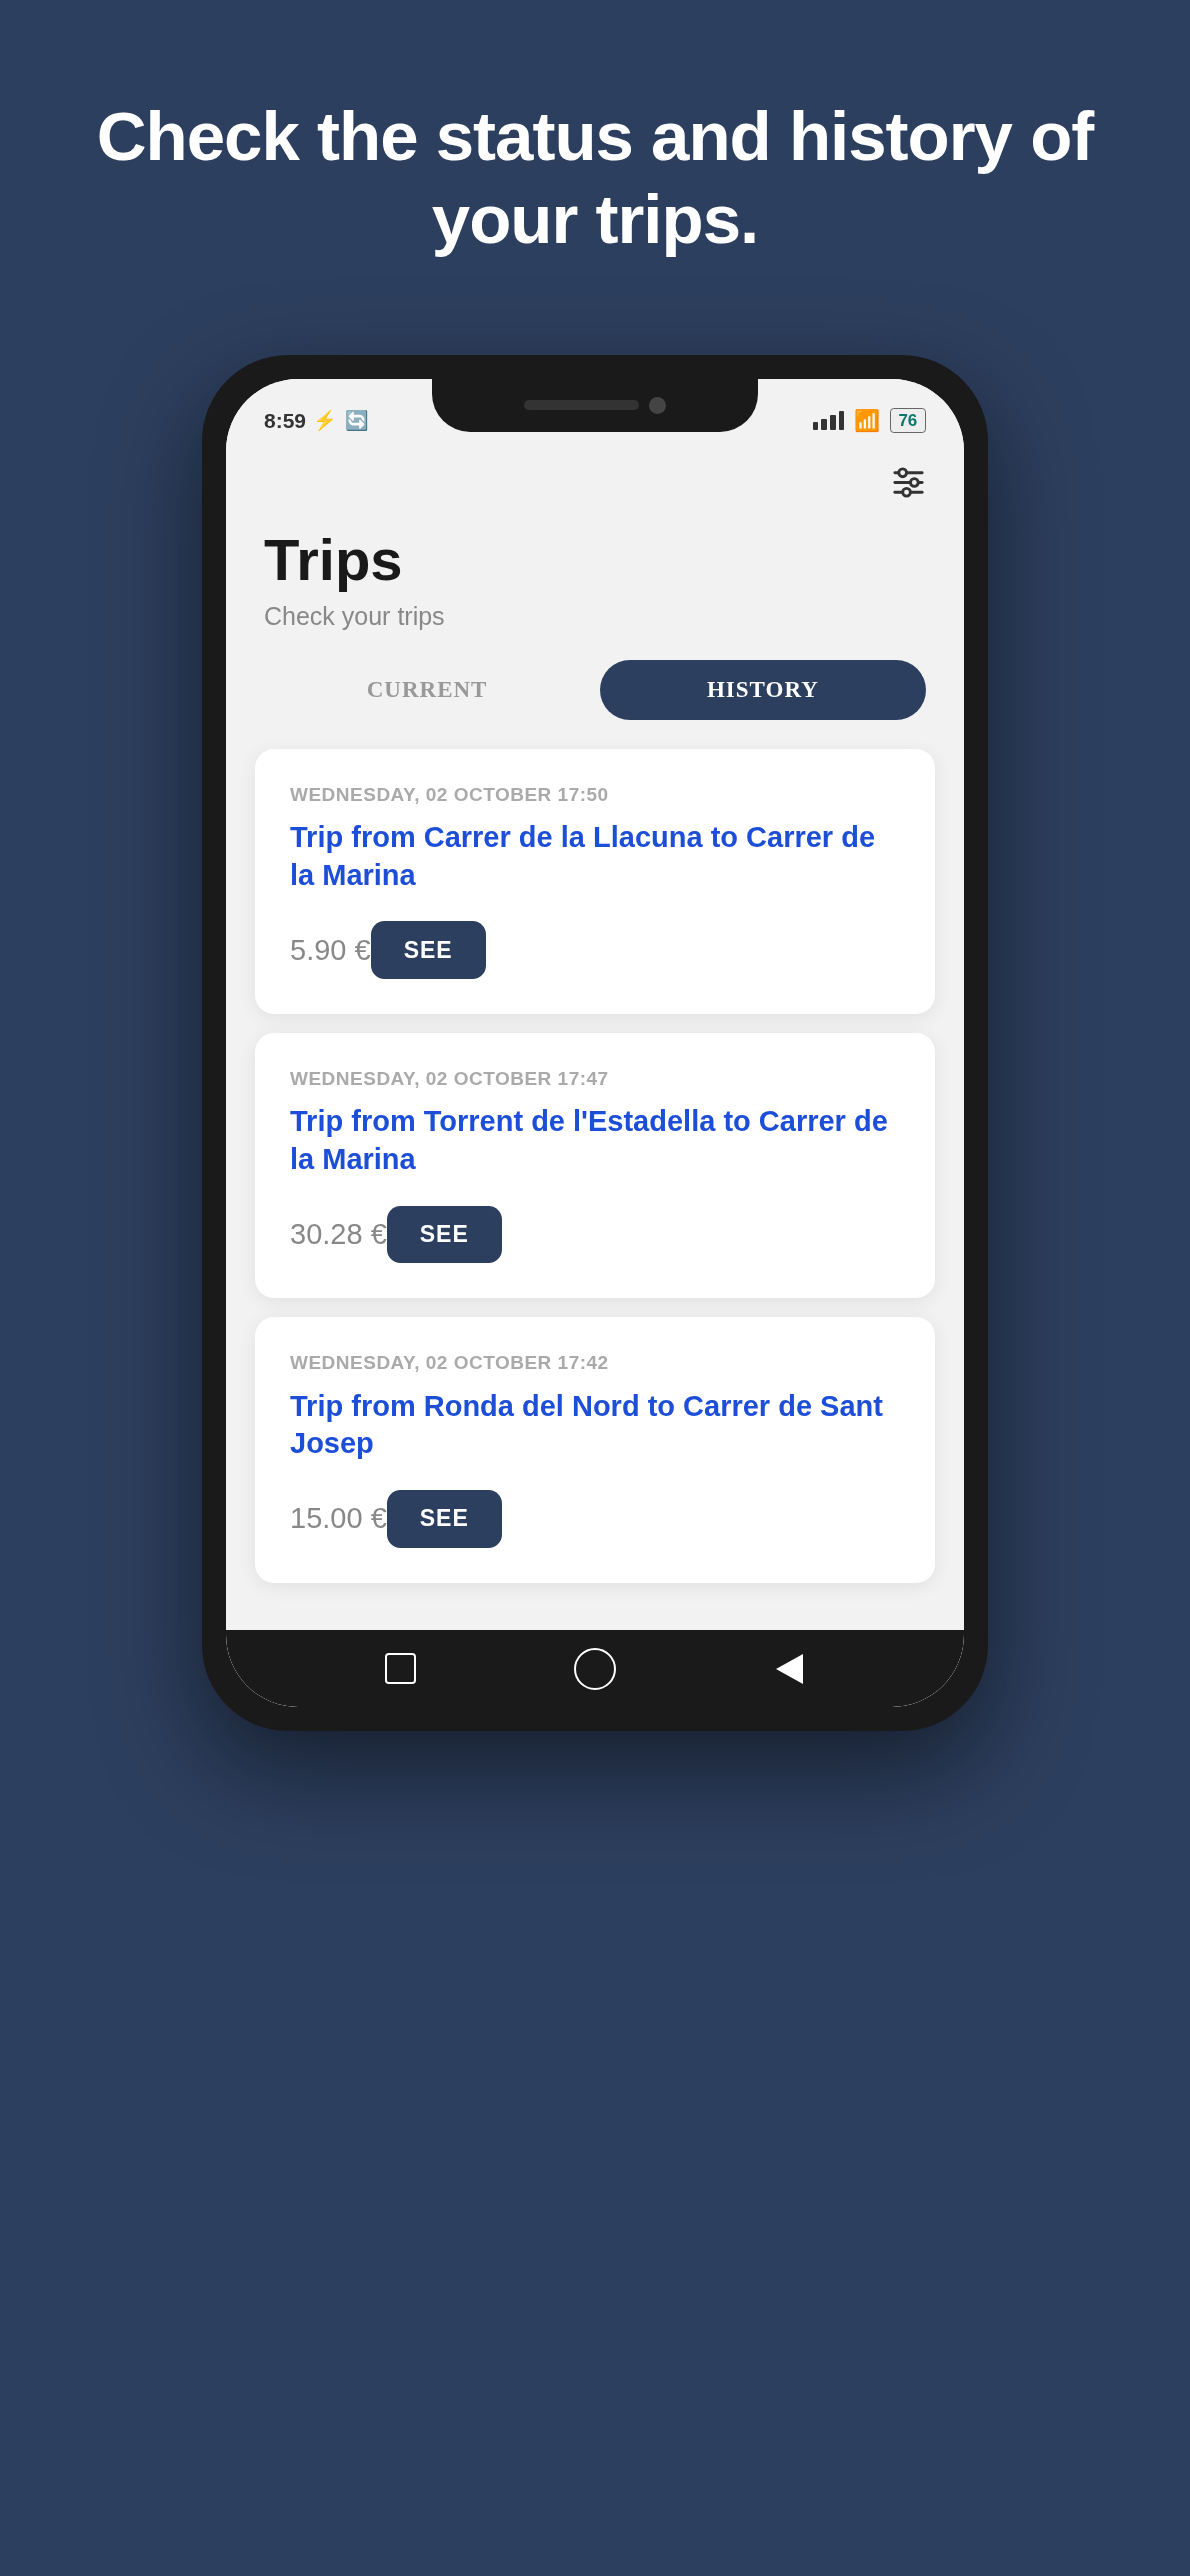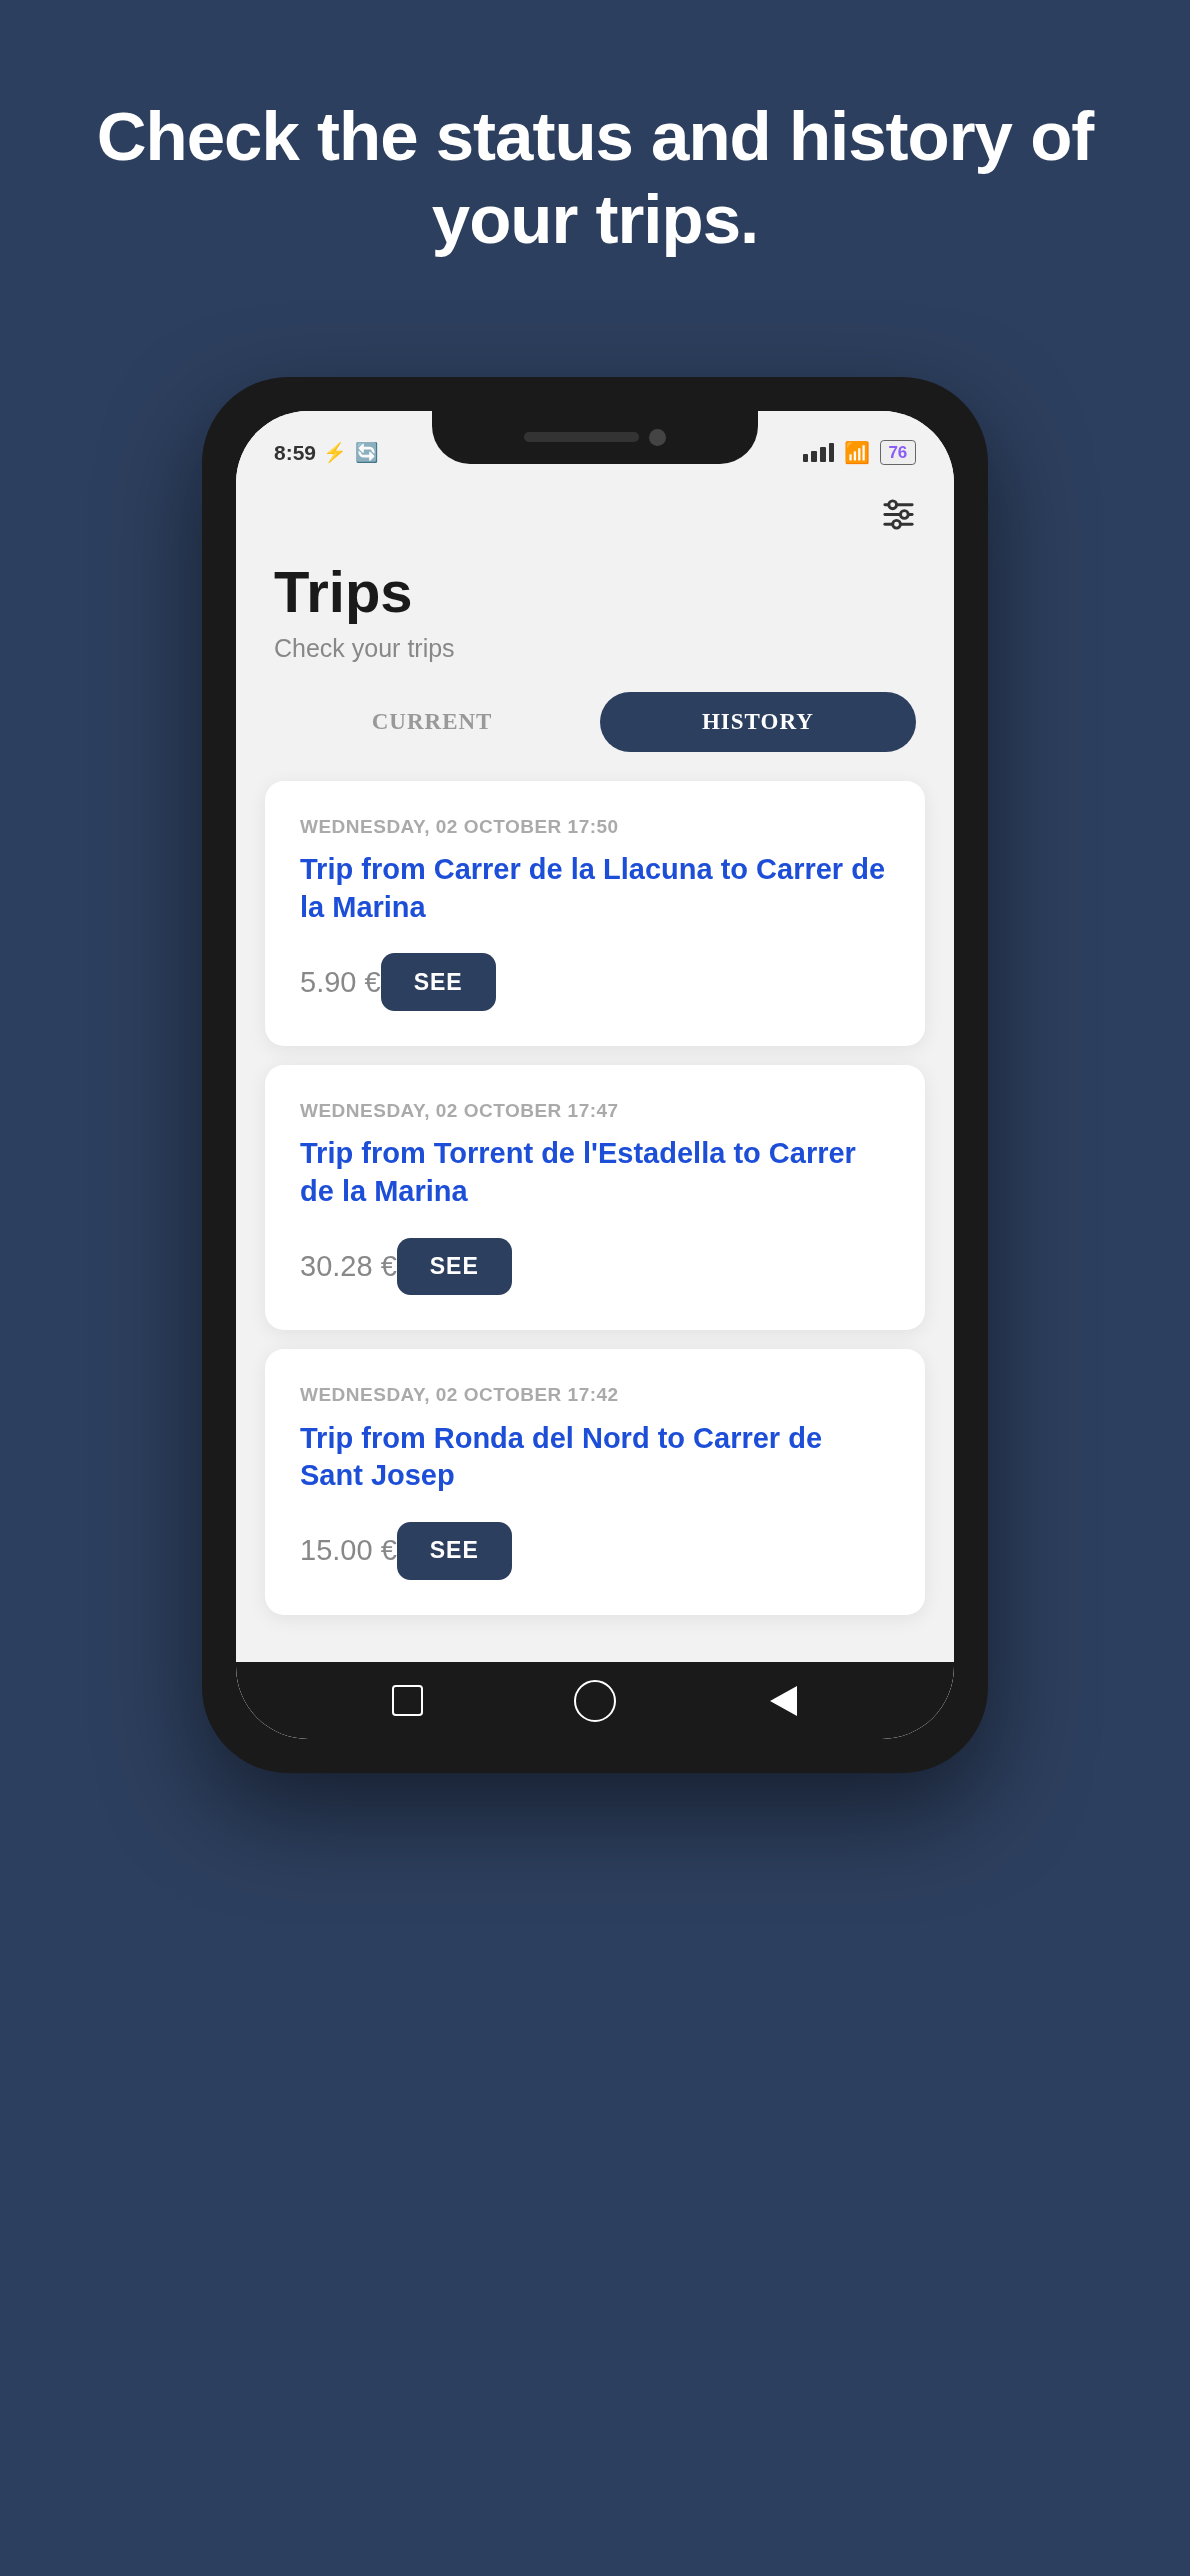--- a/index.html
+++ b/index.html
@@ -22,23 +22,23 @@
       text-align: center;
       padding: 96px 77px 77px;
       line-height: 1.2;
       letter-spacing: -1px;
     }
 
     .phone-wrapper {
       width: 786px;
       background: #1a1a1a;
       border-radius: 86px;
-      padding: 34px;
+      padding: 24px;
       box-shadow: 0 38px 96px rgba(0,0,0,0.5);
-      margin-top: 38px;
+      margin-top: 16px;
       position: relative;
     }
 
     .phone-inner {
       width: 100%;
       background: #f2f2f2;
       border-radius: 72px;
       overflow: hidden;
       position: relative;
     }
@@ -116,21 +116,21 @@
     .signal-bars span:nth-child(4) { height: 19px; }
 
     .wifi-icon {
       font-size: 21px;
       color: #333;
     }
 
     .battery {
       font-size: 17px;
       font-weight: 600;
-      color: #8b5cf6;
+      color: #0f766e;
       background: #eee;
       border: 1.9px solid #666;
       border-radius: 3.8px;
       padding: 1.9px 7.7px;
     }
 
     
     .app-content {
       background: #f2f2f2;
       padding: 0 0 38px;

